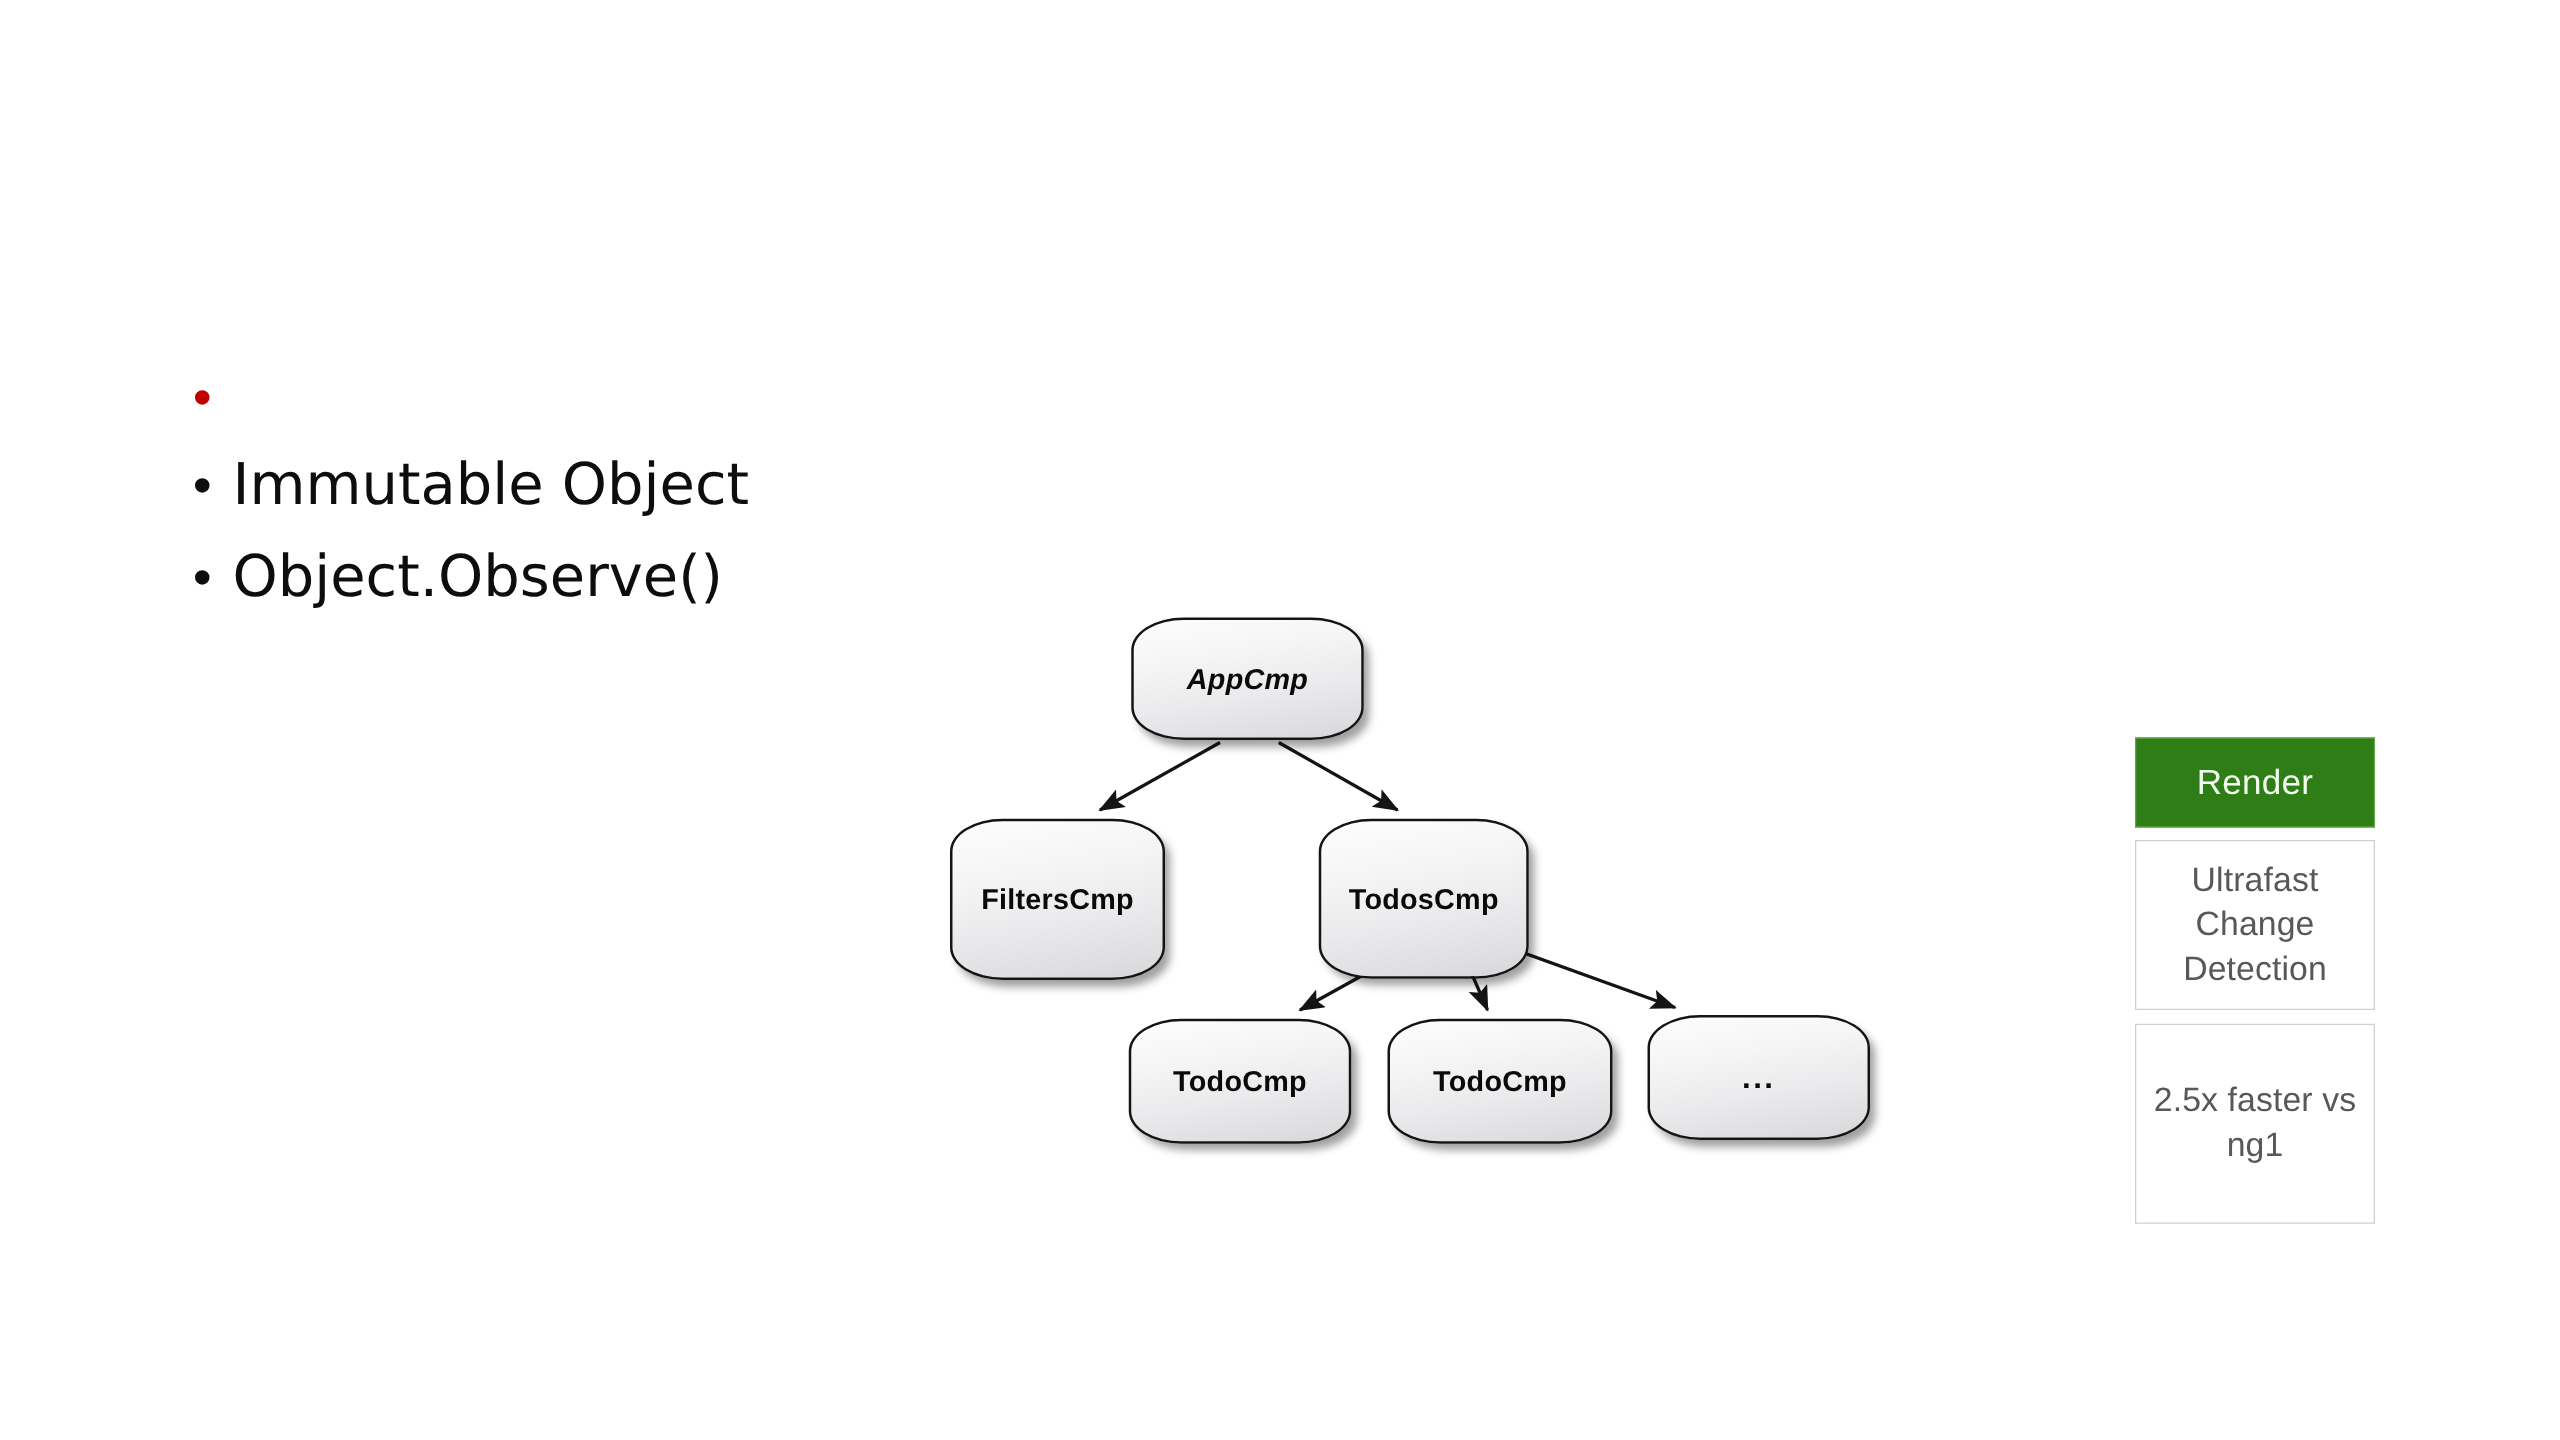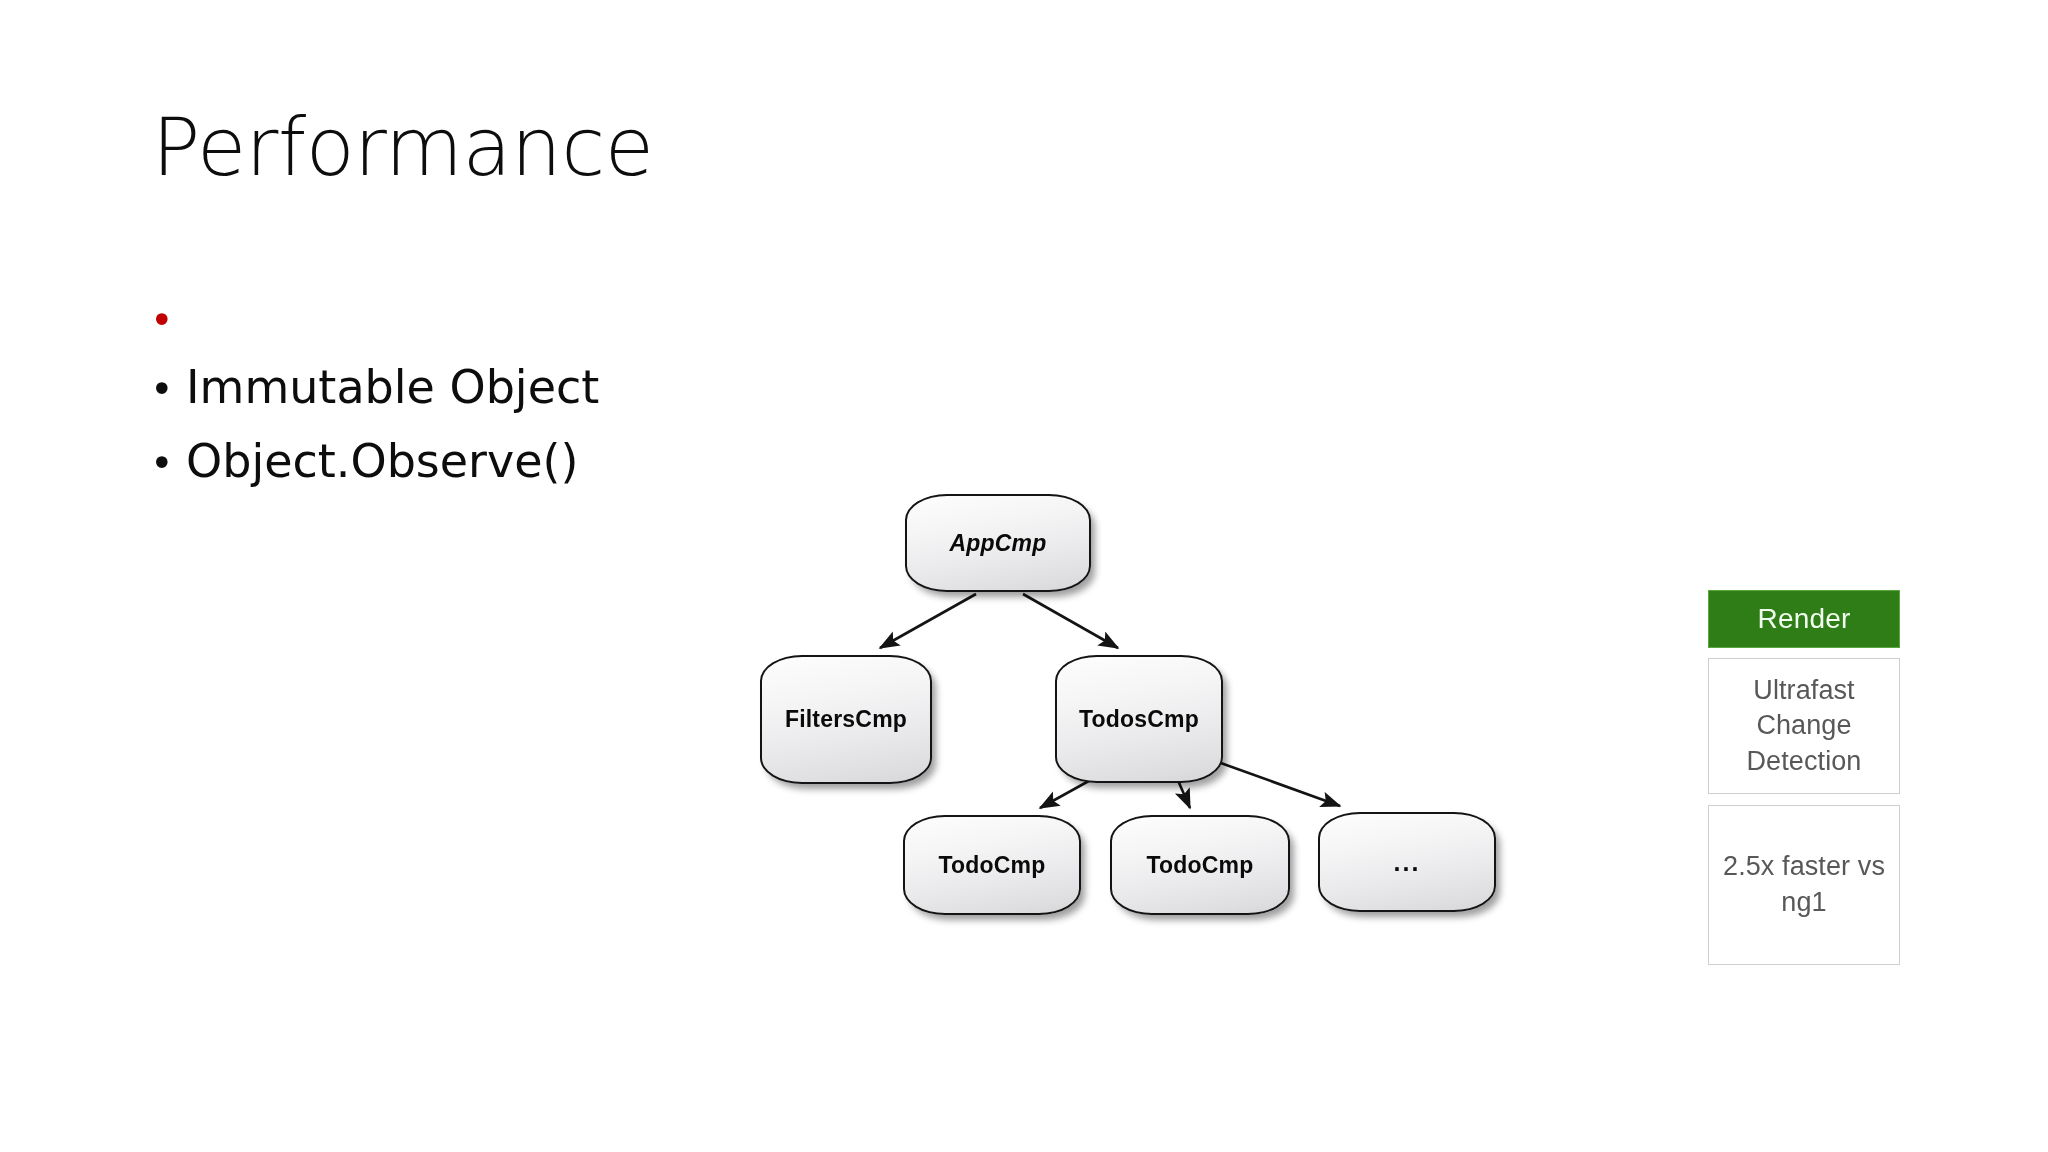--- a/index.html
+++ b/index.html
@@ -101,21 +101,21 @@
   
   .render-panel {
     position: absolute;
     left: 1708px;
     top: 590px;
     width: 192px;
   }
   .render-header {
     box-sizing: border-box;
     width: 192px;
-    height: 58px;
+    height: 72px;
     background: #2E7D16;
     border: 1px solid #5aa83f;
     display: flex;
     align-items: center;
     justify-content: center;
     font-family: "Liberation Sans", sans-serif;
     font-size: 28px;
     color: #f2fff0;
     letter-spacing: 0.2px;
   }
@@ -135,21 +135,20 @@
     letter-spacing: 0.1px;
   }
   .render-card.card-1 { height: 136px; margin-top: 10px; }
   .render-card.card-2 { height: 160px; margin-top: 11px; }
 </style>
 </head>
 <body>
 
 <div class="slide">
 
-  <div class="slide-title">Performance</div>
 
   <div class="bullet-list">
 
     <div class="bullet-row accent">
       <span class="bullet-dot">•</span>
     </div>
 
     <div class="bullet-row">
       <span class="bullet-dot">•</span>
       <span class="bullet-text">Immutable Object</span>

